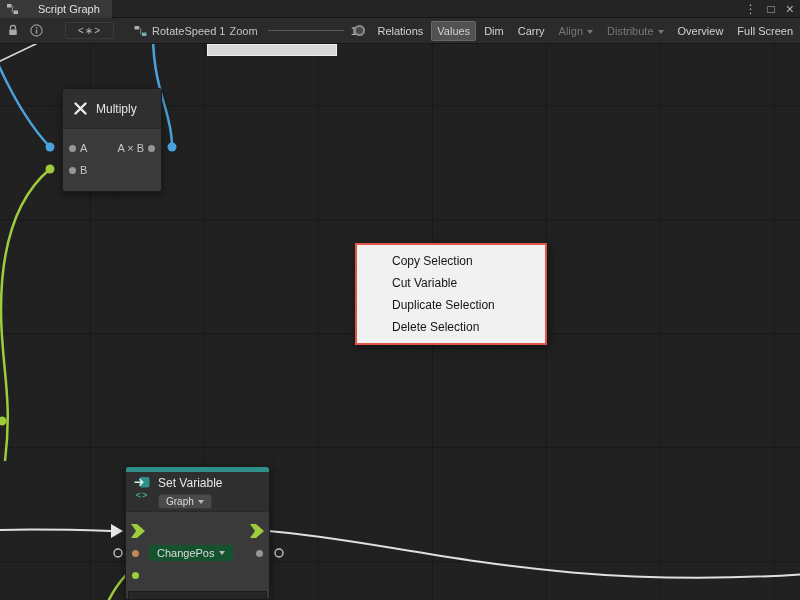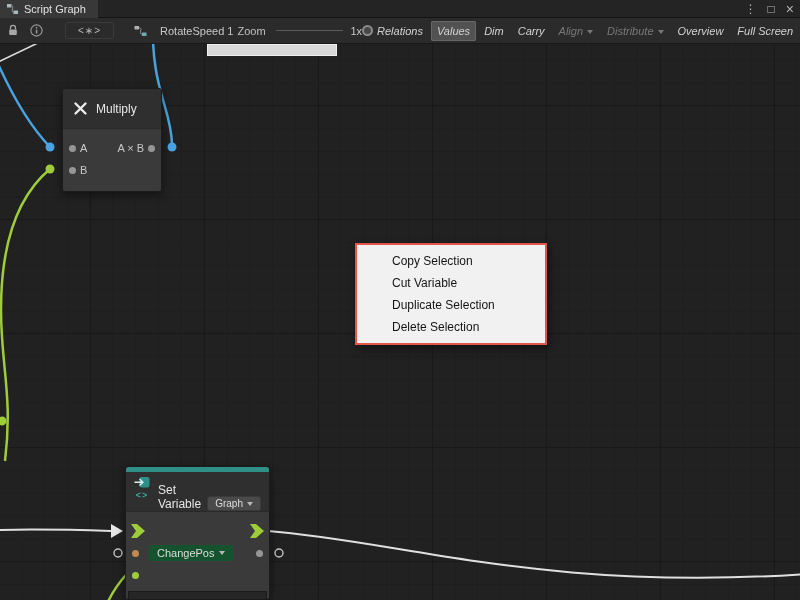--- a/index.html
+++ b/index.html
@@ -3,41 +3,41 @@
 <meta charset="utf-8">
 <style>
   * { box-sizing: border-box; margin: 0; padding: 0; }
   html,body { width:800px; height:600px; overflow:hidden; background:#212121;
     font-family:"Liberation Sans", sans-serif; }
 
   
   .titlebar { position:absolute; left:0; top:0; width:800px; height:18px;
     background:#242424; border-bottom:1px solid #141414; z-index:20; }
   .tab { position:absolute; left:0; top:0; height:18px; display:flex; align-items:center;
-    gap:5px; padding:0 12px 0 6px; background:#383838; color:#e0e0e0; font-size:11px; }
+    gap:19px; padding:0 12px 0 6px; background:#383838; color:#e0e0e0; font-size:11px; }
   .win-controls { position:absolute; right:6px; top:0; height:18px; display:flex;
     gap:11px; align-items:center; color:#b5b5b5; font-size:12px; }
   .win-controls span { cursor:default; line-height:18px; }
 
   
   .toolbar { position:absolute; left:0; top:18px; width:800px; height:26px;
     background:#2b2b2b; border-bottom:1px solid #181818; display:flex; align-items:center;
     font-size:11px; color:#cfcfcf; z-index:20; overflow:hidden; white-space:nowrap; }
   .tb-icon { display:inline-flex; align-items:center; justify-content:center; }
   .code-btn { margin-left:22px; border:1px solid #3a3a3a; border-radius:2px;
     padding:2px 12px; color:#b8b8b8; font-size:10px; letter-spacing:1px; }
-  .graph-ref { margin-left:20px; display:flex; align-items:center; gap:13px; color:#c8c8c8; }
+  .graph-ref { margin-left:20px; display:flex; align-items:center; gap:5px; color:#c8c8c8; }
   .zoom-label { margin-left:4px; color:#c0c0c0; }
   .slider { margin-left:10px; width:96px; height:12px; position:relative; }
   .slider .track { position:absolute; left:0; right:0; top:5px; height:1px; background:#5c5c5c; }
   .slider .knob { position:absolute; top:0; left:86px; width:11px; height:11px;
     border-radius:50%; background:#474747; border:2px solid #8c8c8c; }
   .zoom-val { margin-left:7px; color:#c8c8c8; }
   .tb-buttons { margin-left:8px; display:flex; align-items:center; height:26px; }
-  .tb-btn { padding:4px 6px; margin:8px 1px; color:#d2d2d2; border-radius:2px;font-style:italic; }
+  .tb-btn { padding:4px 6px; margin:8px 1px; color:#d2d2d2; border-radius:2px; }
   .tb-btn.active { background:#525252; box-shadow:inset 0 0 0 1px #676767; }
   .tb-btn.disabled { color:#787878; }
   .caret { display:inline-block; width:0; height:0; margin-left:4px;
     border-left:3px solid transparent; border-right:3px solid transparent;
     border-top:4px solid currentColor; vertical-align:middle; }
 
   
   .canvas { position:absolute; left:0; top:44px; width:800px; height:556px;
     background-color:#212121;
     background-image:
@@ -68,21 +68,21 @@
   .m-row1 .lbl-a { margin-left:17px; }
   .m-row1 .lbl-res { margin-left:auto; margin-right:17px; }
   .m-row2 .lbl-b { margin-left:17px; }
 
   .setvar { left:125px; top:422px; width:145px; height:134px; }
   .sv-accent { height:5px; background:#2e9088; border-radius:3px 3px 0 0; }
   .sv-header { background:#2f2f2f; height:40px; display:flex; padding:4px 8px 0; gap:8px;
     border-bottom:1px solid #292929; }
   .sv-iconcol { display:flex; flex-direction:column; align-items:center; gap:1px; }
   .sv-scope-glyph { color:#3fa99e; font-size:9px; font-weight:bold; letter-spacing:1px; }
-  .sv-titlecol { display:flex; align-items:flex-end; }
+  .sv-titlecol { display:flex; flex-direction:column; align-items:flex-start; }
   .chip { display:inline-flex; align-items:center; background:#4a4a4a; border:1px solid #3a3a3a;
     border-radius:3px; padding:1px 7px; font-size:10px; color:#dcdcdc; margin-top:4px; }
   .sv-body { padding-top:8px; position:relative; }
   .flow-arrow { position:absolute; top:4px; }
   .flow-arrow.l { left:5px; } .flow-arrow.r { right:5px; }
   .vchip { position:absolute; left:22px; top:2px; background:#14532d; border:1px solid #3c3c3c;
     border-radius:3px; padding:2px 8px; font-size:11px; color:#dcdcdc; display:inline-flex;
     align-items:center; }
   .sv-substrip { margin:5px 2px 0; height:9px; background:#262626; border:1px solid #1a1a1a; }
 

